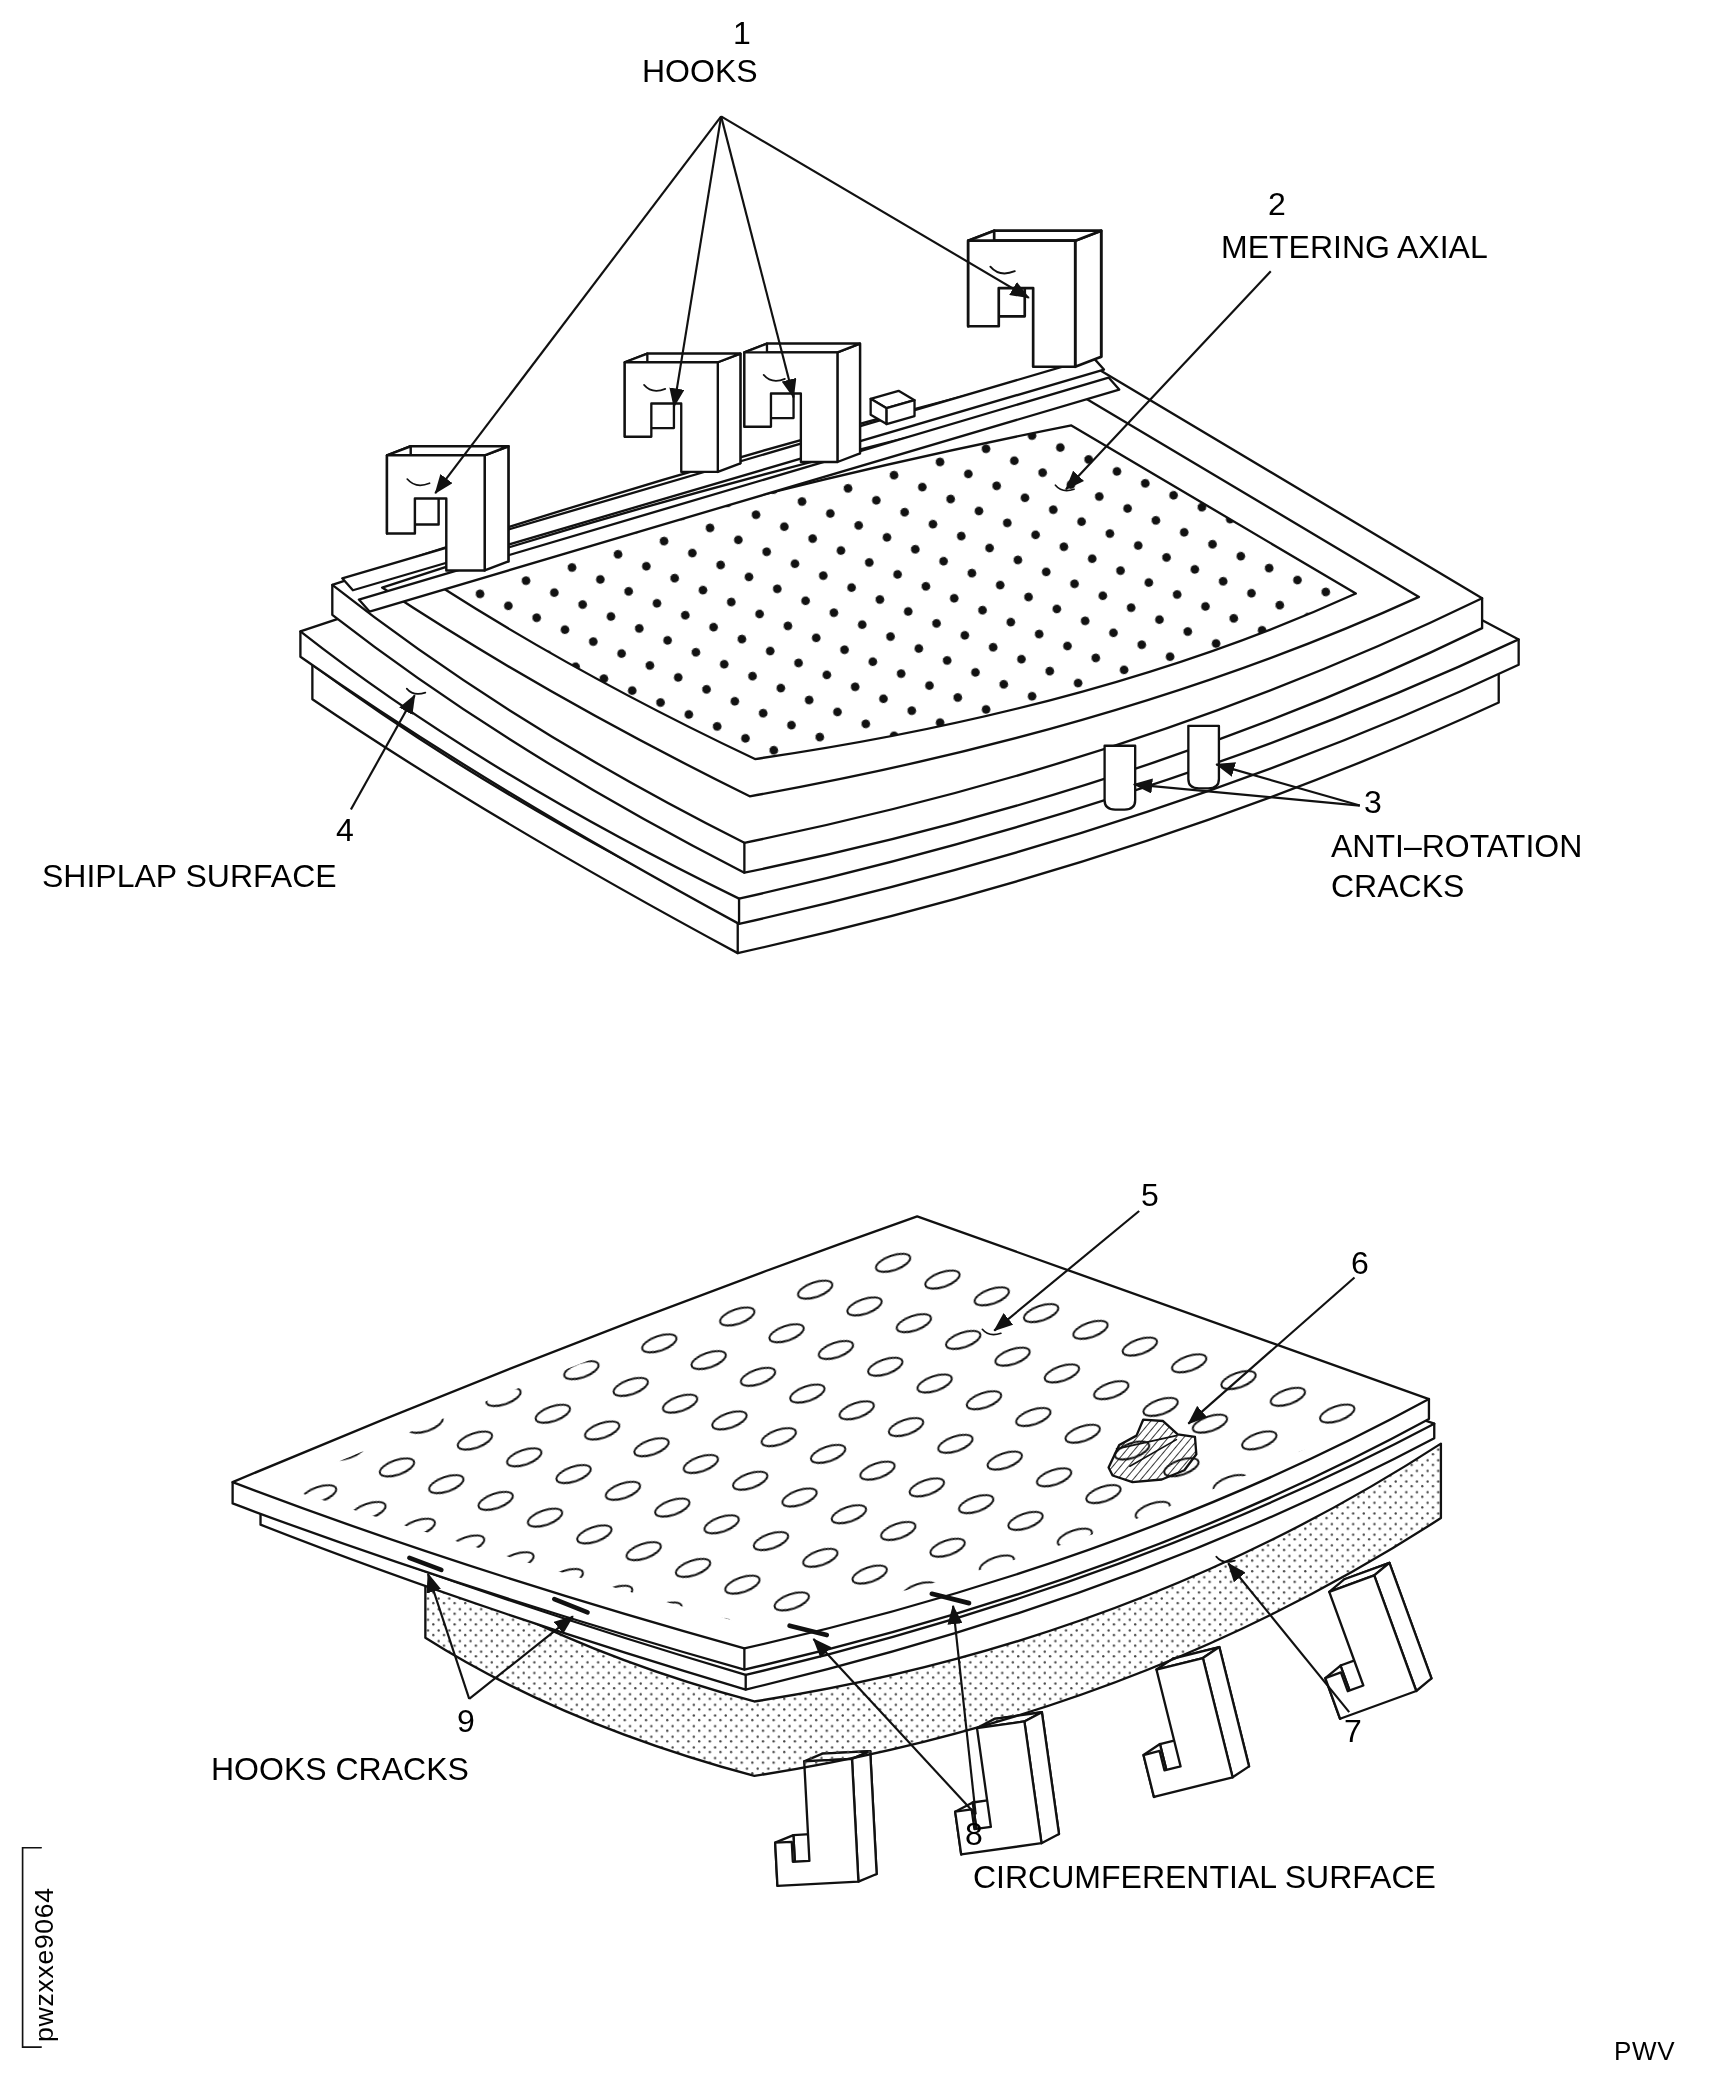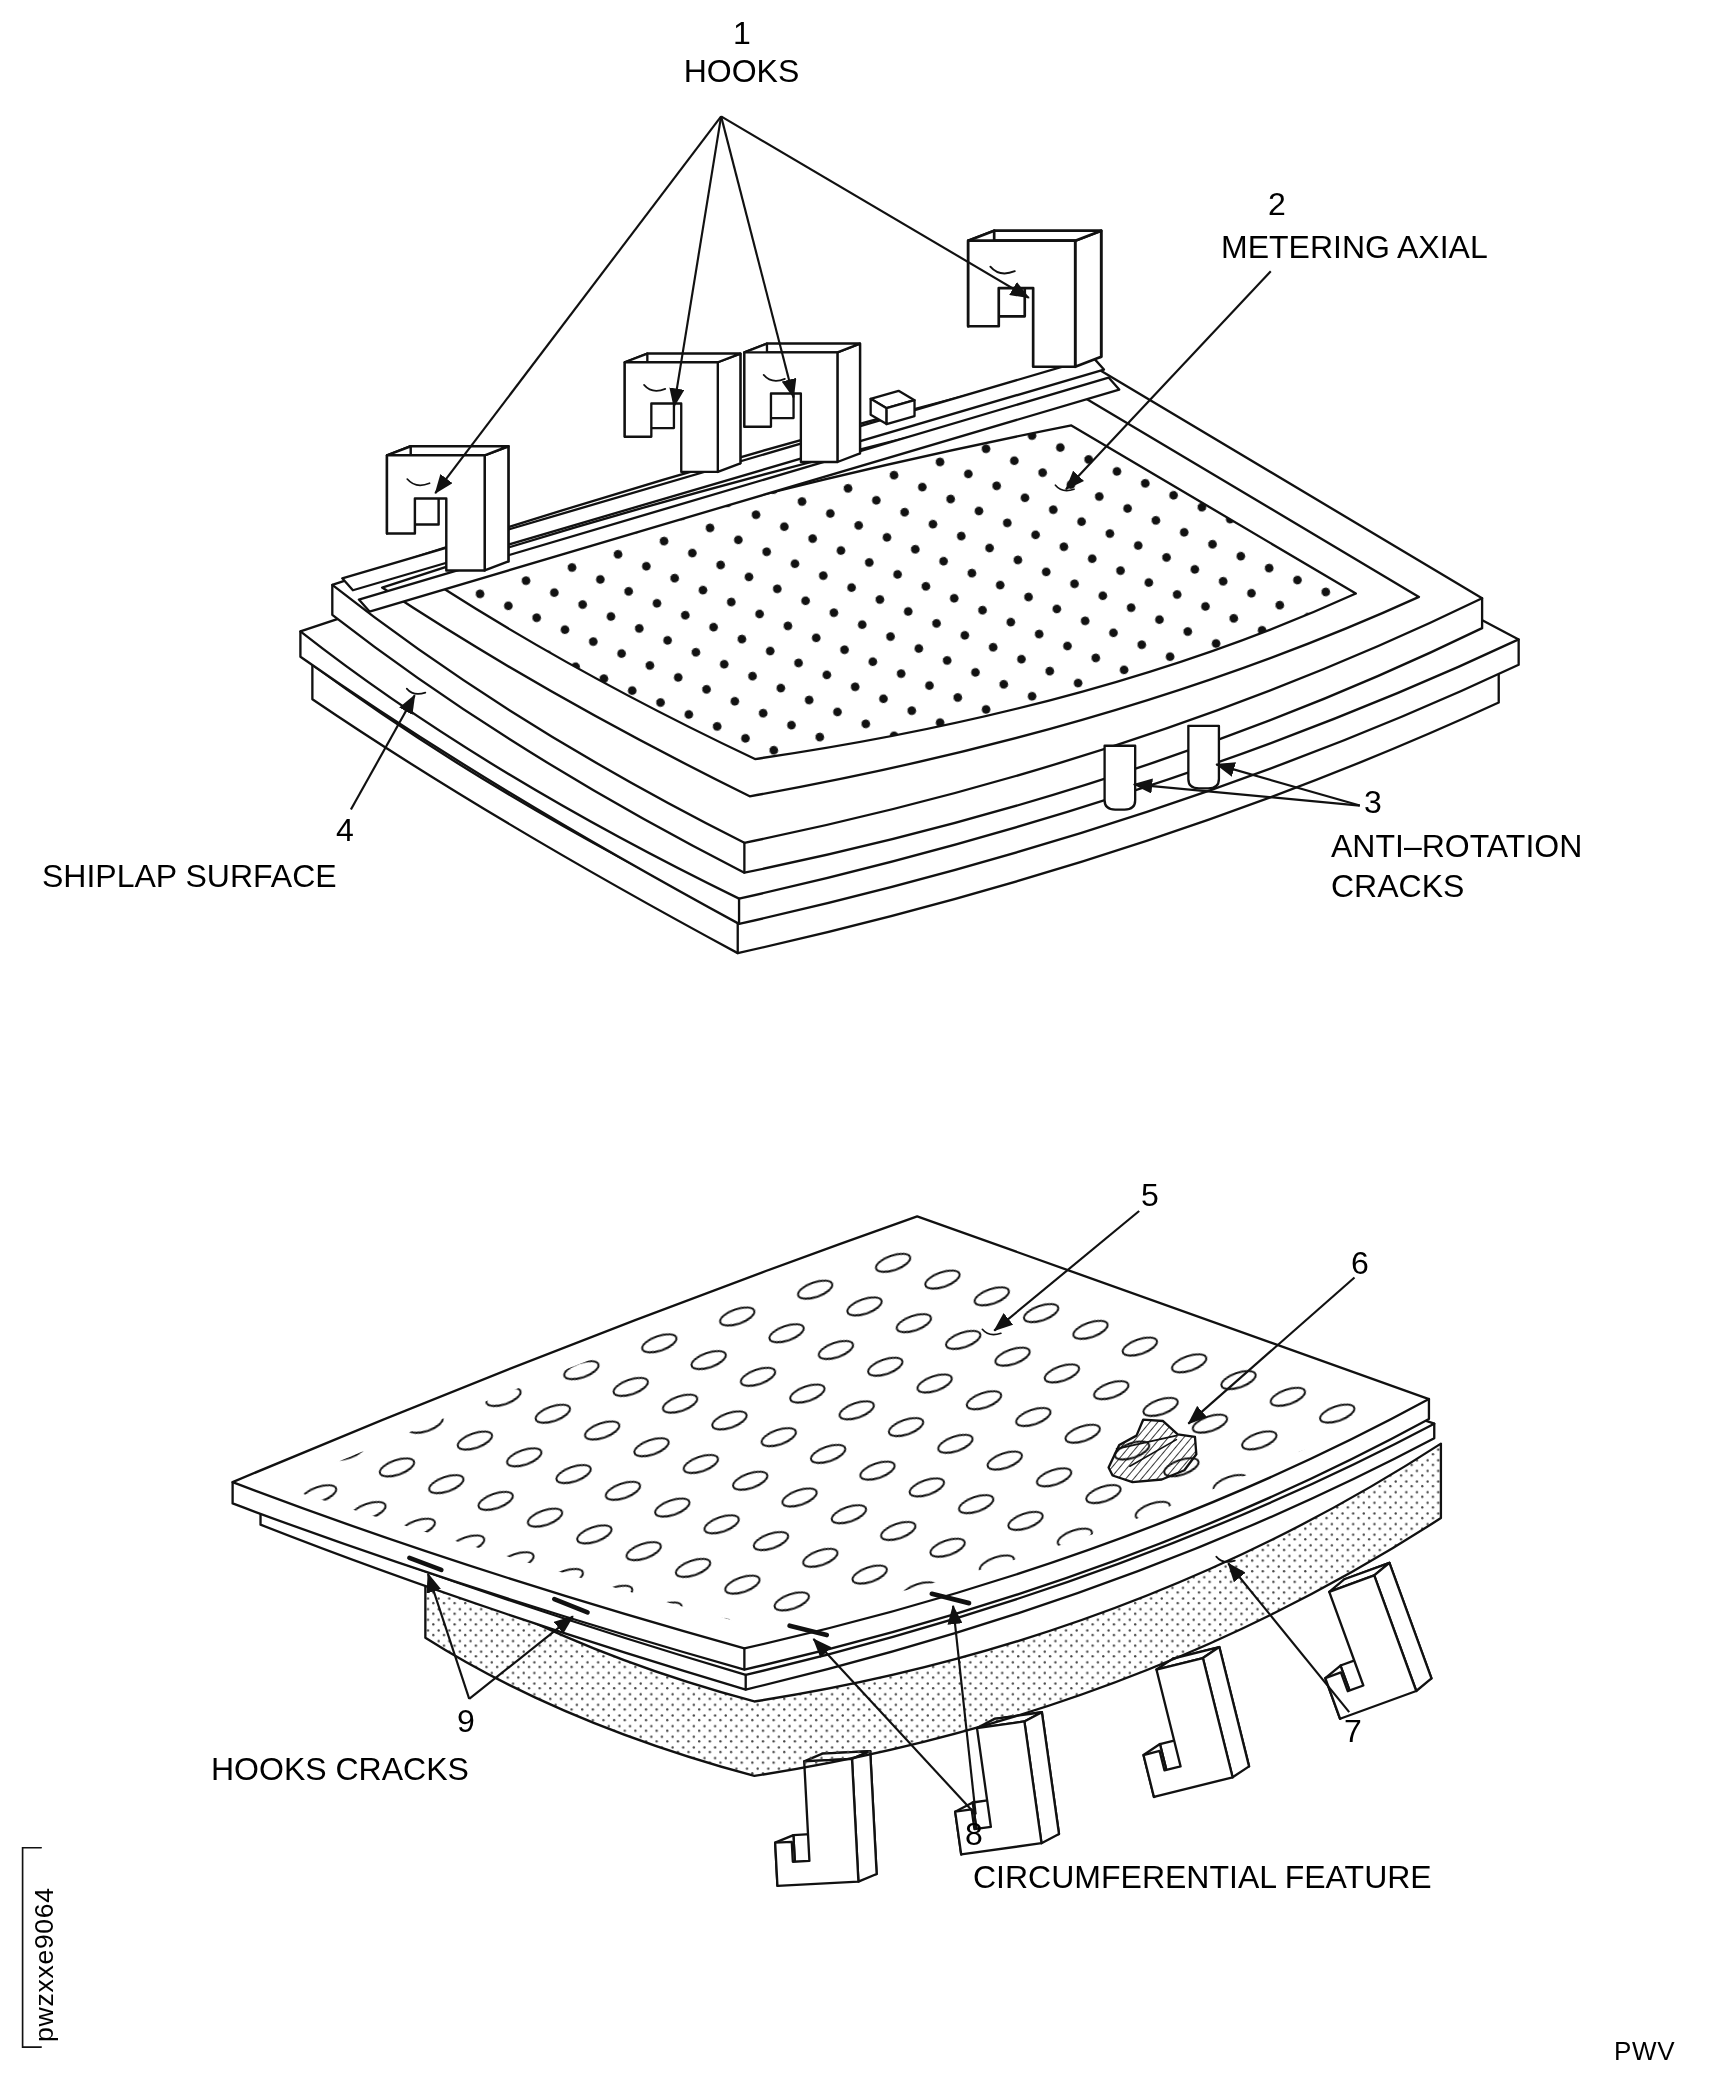--- a/index.html
+++ b/index.html
@@ -161,38 +161,38 @@
       <path class="arrow" marker-end="url(#ah)" d="M 1468 2730 L 1224 2466"></path>
       <path class="arrow" marker-end="url(#ah)" d="M 1468 2730 L 1434 2416"></path>
       <path class="arrow" marker-end="url(#ah)" d="M 706 2556 L 644 2368"></path>
       <path class="arrow" marker-end="url(#ah)" d="M 706 2556 L 862 2432"></path>
     </g>
 
     <path class="thin" d="M 62 2780 L 34 2780 L 34 3080 L 62 3080"></path>
   </svg>
 
   <div class="num" style="left:726px; top:14.6px; width:32px; text-align:center;">1</div>
-  <div class="lbl" style="left:642px; top:53px; width:199px; text-align:center;">HOOKS</div>
+  <div class="lbl" style="left:642px; top:53px; width:199px; text-align:left;">HOOKS</div>
 
   <div class="num" style="left:1268px; top:186px;">2</div>
   <div class="lbl" style="left:1221px; top:229px;">METERING AXIAL</div>
 
   <div class="num" style="left:1364px; top:784px;">3</div>
   <div class="lbl" style="left:1331px; top:828px;">ANTI–ROTATION</div>
   <div class="lbl" style="left:1331px; top:868px;">CRACKS</div>
 
   <div class="num" style="left:336px; top:812px;">4</div>
   <div class="lbl" style="left:42px; top:858px;">SHIPLAP SURFACE</div>
 
   <div class="num" style="left:1141px; top:1177px;">5</div>
   <div class="num" style="left:1351px; top:1245px;">6</div>
   <div class="num" style="left:1344px; top:1713px;">7</div>
 
   <div class="num" style="left:965px; top:1816px;">8</div>
-  <div class="lbl" style="left:973px; top:1859px;">CIRCUMFERENTIAL FEATURE</div>
+  <div class="lbl" style="left:973px; top:1859px;">CIRCUMFERENTIAL SURFACE</div>
 
   <div class="num" style="left:457px; top:1703px;">9</div>
   <div class="lbl" style="left:211px; top:1751px;">HOOKS CRACKS</div>
 
   <div class="vcode">pwzxxe9064</div>
   <div class="lbl pwv" style="left:1614px; top:2036px;">PWV</div>
 
 </div>
 
 

